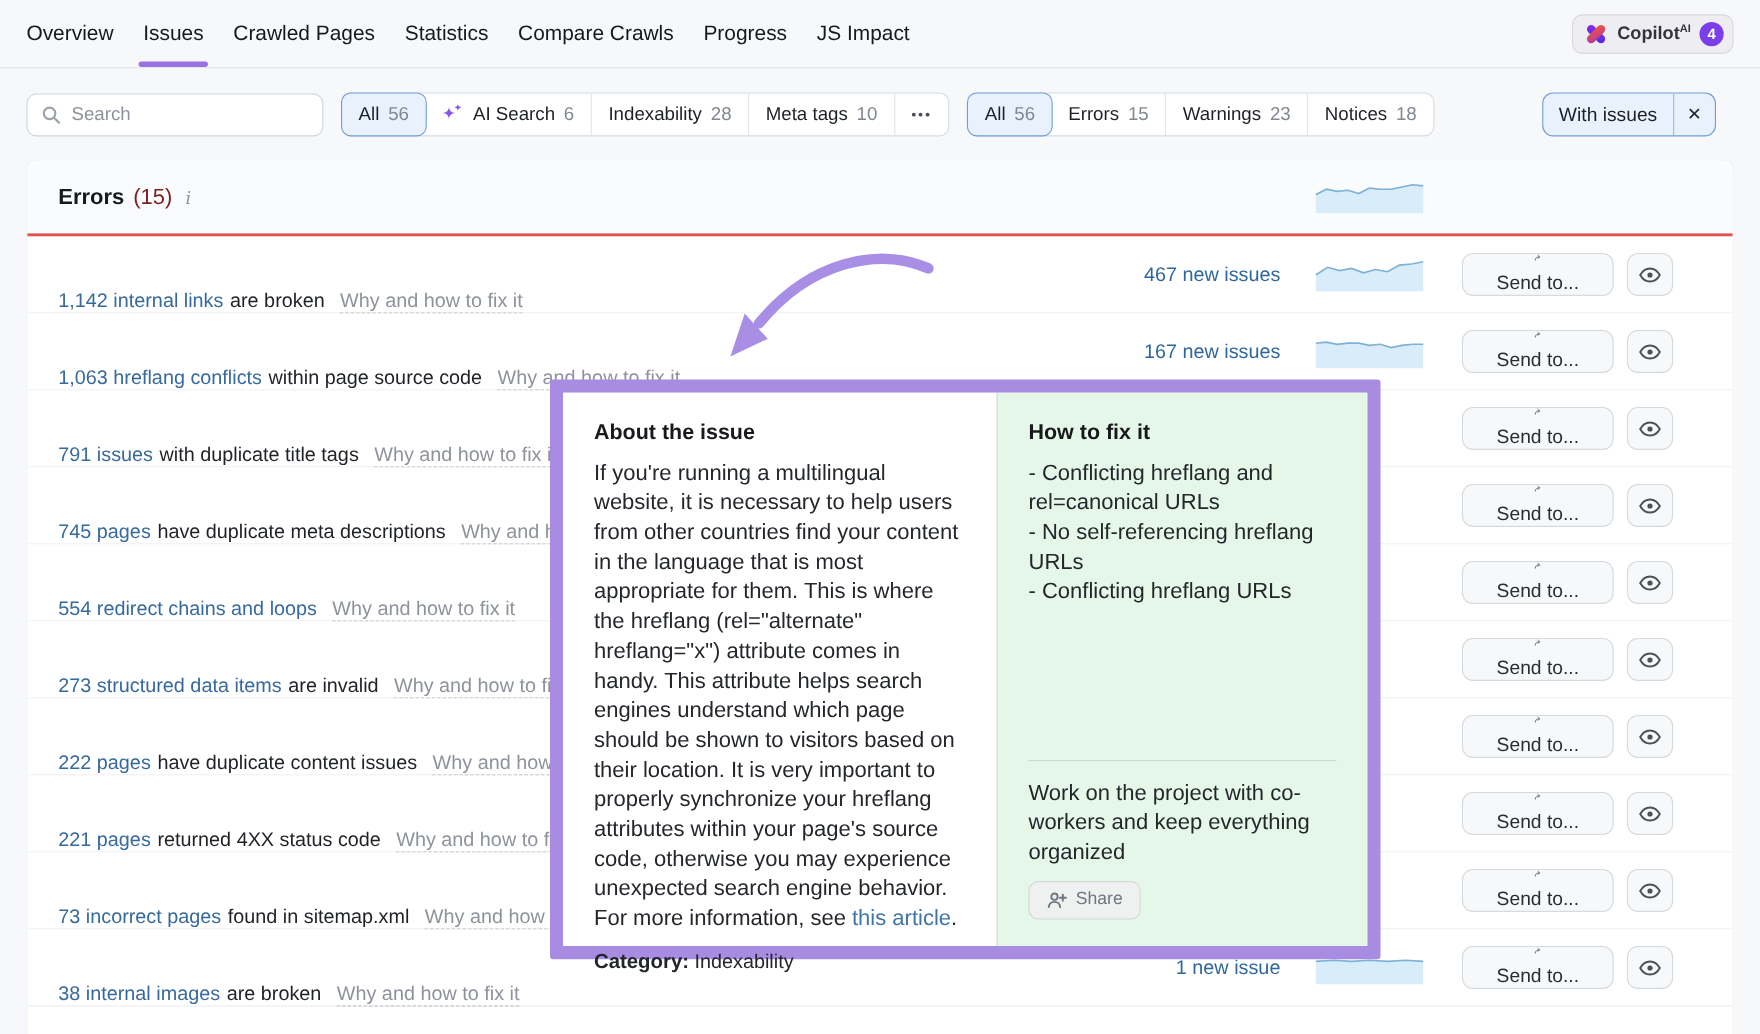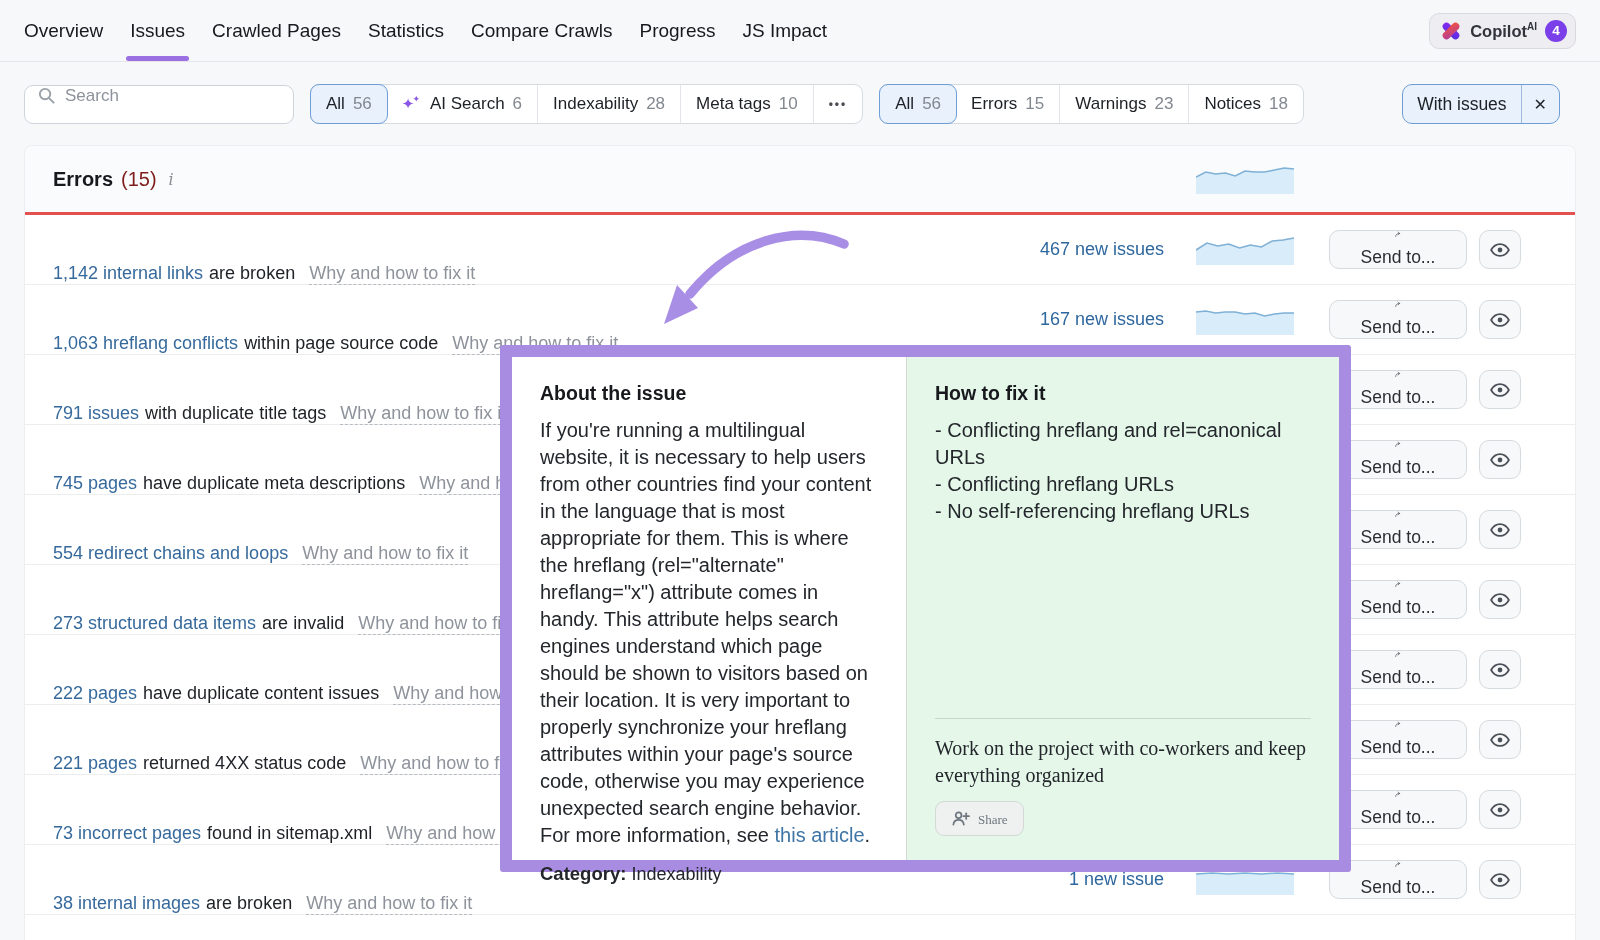--- a/index.html
+++ b/index.html
@@ -12,21 +12,21 @@
   .nav-items { display:flex; gap:27px; height:100%; align-items:center; }
   .nav-item { position:relative; font-size:19px; font-weight:500; color:#16191d; cursor:pointer; height:100%; display:flex; align-items:center; }
   .nav-item.active::after { content:""; position:absolute; left:-4px; right:-4px; bottom:0; height:5px; border-radius:3px; background:#9a70e2; }
   .copilot-btn { margin-left:auto; display:flex; align-items:center; gap:8px; background:#ededf2; border:1px solid #d9d9e0; border-radius:10px; padding:6px 8px 6px 10px; cursor:pointer; }
   .copilot-label { font-size:16.5px; font-weight:600; color:#33333c; }
   .copilot-label sup { font-size:10px; font-weight:700; }
   .copilot-badge { width:22px; height:22px; border-radius:50%; background:#7a3fe8; color:#fff; font-size:13.5px; font-weight:700; display:flex; align-items:center; justify-content:center; }
 
   
   .filterbar { display:flex; align-items:center; margin:22px 40px 0 24px; height:40px; gap:16px; }
-  .search-box { display:flex; align-items:flex-start; gap:9px; width:270px; height:39px; background:#fff; border:1px solid #cfd4da; border-radius:9px; padding:0 12px; }
+  .search-box { display:flex; align-items:center; gap:9px; width:270px; height:39px; background:#fff; border:1px solid #cfd4da; border-radius:9px; padding:0 12px; }
   .search-box input { border:none; outline:none; font-size:17px; color:#333; width:100%; background:transparent; font-family:inherit; }
   .search-box input::placeholder { color:#8d939b; }
   .tab-group { display:flex; align-items:stretch; height:40px; background:#fff; border:1px solid #d6dbe0; border-radius:9px; overflow:visible; }
   .tab { display:flex; align-items:center; gap:8px; padding:0 15px; font-size:17px; color:#1d2025; border-right:1px solid #e2e5e9; cursor:pointer; white-space:nowrap; }
   .tab:last-child { border-right:none; }
   .tab .count { color:#82888f; }
   .tab.selected { background:#e8f1fc; border:1.5px solid #6f9ed7; border-radius:9px; margin:-1px; position:relative; z-index:1; }
   .tab.more { font-size:12px; letter-spacing:2px; font-weight:700; color:#4a4f55; }
   .sparkle { color:#8756e4; font-size:15px; line-height:1; position:relative; top:-1px; }
   .sparkle .s2 { font-size:9px; position:relative; top:-7px; left:-2px; }
@@ -46,30 +46,30 @@
   .row-link { color:#376a9c; cursor:pointer; }
   .row-rest { color:#1e2126; margin-left:6px; }
   .row-why { color:#8e939b; margin-left:14px; border-bottom:1.5px dashed #b7bcc3; padding-bottom:1px; cursor:pointer; }
   .new-issues { position:absolute; right:411px; font-size:18px; color:#2e679e; cursor:pointer; }
   .spark { position:absolute; right:281px; width:98px; height:30px; }
   .hdr-spark { position:absolute; right:281px; top:18px; width:98px; height:30px; }
   .send-btn { position:absolute; right:108px; width:138px; height:39px; display:flex; align-items:center; justify-content:center; gap:9px; background:#f7f8f9; border:1px solid #d5dade; border-radius:10px; font-size:17.5px; color:#2a2e33; cursor:pointer;flex-direction:column; }
   .eye-btn { position:absolute; right:54px; width:42px; height:39px; display:flex; align-items:center; justify-content:center; background:#f7f8f9; border:1px solid #d5dade; border-radius:10px; cursor:pointer; }
 
   
-  .popup { position:absolute; left:500px; top:345px; width:851px; height:527px; border:12px solid #a78ce2; border-radius:3px; background:#fff; display:flex; z-index:10; }
+  .popup { position:absolute; left:500px; top:345px; width:755px; height:527px; border:12px solid #a78ce2; border-radius:3px; background:#fff; display:flex; z-index:10; }
   .popup-left { width:394px; padding:25px 28px; background:#fff; }
   .popup-right { flex:1; padding:25px 28px 24px 28px; background:#e4f7e9; border-left:1px solid #d3d8d4; display:flex; flex-direction:column; }
   .popup h3 { font-size:19.5px; font-weight:700; color:#17191d; margin-bottom:12px; }
   .popup p, .bullet { font-size:20px; line-height:27px; color:#23262b; }
   .article-link { color:#3f74a6; cursor:pointer; }
   .category-line { margin-top:14px; font-size:18px; color:#23262b; }
   .category-line b { font-size:18.5px; }
-  .popup-bottom { margin-top:auto; border-top:1px solid #c9d8cc; padding-top:16px;font-family:Liberation Serif, serif; }
-  .share-btn { margin-top:12px; display:inline-flex; align-items:flex-end; gap:8px; background:#eef1ef; border:1px solid #d3d9d5; border-radius:9px; padding:7px 15px; font-size:13px; color:#6e7680; cursor:pointer; }
+  .popup-bottom { margin-top:auto; border-top:1px solid #c9d8cc; padding-top:16px; }
+  .share-btn { margin-top:12px; display:inline-flex; align-items:flex-start; gap:8px; background:#eef1ef; border:1px solid #d3d9d5; border-radius:9px; padding:7px 15px; font-size:16px; color:#6e7680; cursor:pointer; }
 
   .callout-arrow { position:absolute; left:648px; top:228px; z-index:12; pointer-events:none; }
   svg { display:block; }
 </style>
 </head>
 <body>
 
 <div class="page">
 
   <div class="topnav">
@@ -432,22 +432,22 @@
 
   <div class="popup">
     <div class="popup-left">
       <h3>About the issue</h3>
       <p><span>If you're running a multilingual website, it is necessary to help users from other countries find your content in the language that is most appropriate for them. This is where the hreflang (rel="alternate" hreflang="x") attribute comes in handy. This attribute helps search engines understand which page should be shown to visitors based on their location. It is very important to properly synchronize your hreflang attributes within your page's source code, otherwise you may experience unexpected search engine behavior. For more information, see </span><a class="article-link">this article</a><span>.</span></p>
       <div class="category-line"><b>Category:</b> <span>Indexability</span></div>
     </div>
     <div class="popup-right">
       <h3>How to fix it</h3>
       <div class="bullet">- Conflicting hreflang and rel=canonical URLs</div>
+      <div class="bullet">- No self-referencing hreflang URLs</div>
       <div class="bullet">- Conflicting hreflang URLs</div>
-      <div class="bullet">- No self-referencing hreflang URLs</div>
       <div class="popup-bottom">
         <p>Work on the project with co-workers and keep everything organized</p>
         <div class="share-btn">
           <span>
             <svg width="19" height="19" viewBox="0 0 20 20">
                 <circle cx="8" cy="6.5" r="3" fill="none" stroke="#6e7680" stroke-width="1.8"></circle>
                 <path d="M2.5 16.5 C3 12.8 5.2 11.5 8 11.5 C10.8 11.5 13 12.8 13.5 16.5" fill="none" stroke="#6e7680" stroke-width="1.8" stroke-linecap="round"></path>
                 <line x1="16" y1="4.5" x2="16" y2="10.5" stroke="#6e7680" stroke-width="1.8" stroke-linecap="round"></line>
                 <line x1="13" y1="7.5" x2="19" y2="7.5" stroke="#6e7680" stroke-width="1.8" stroke-linecap="round"></line>
               </svg>

